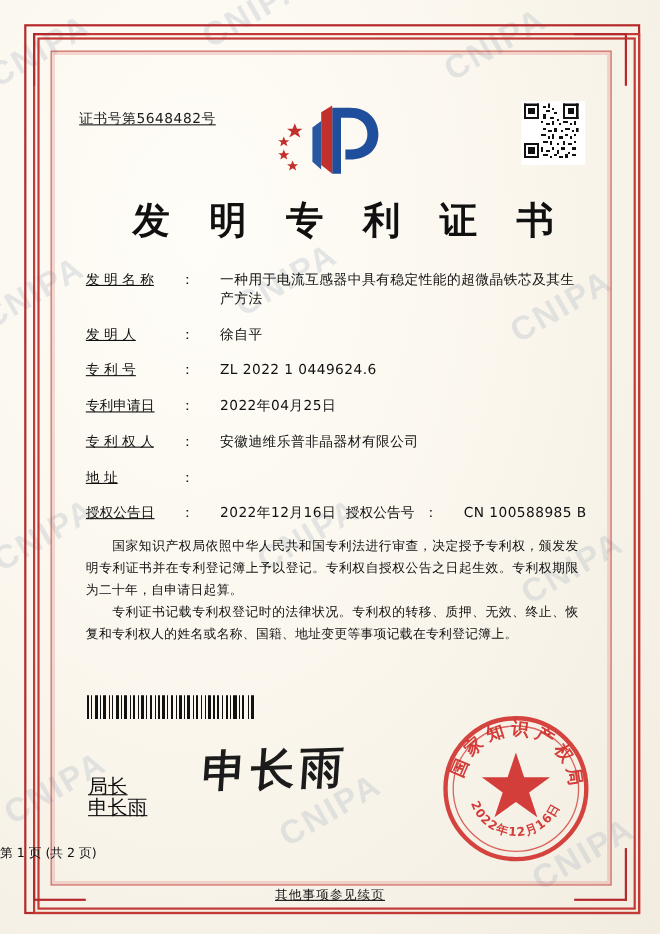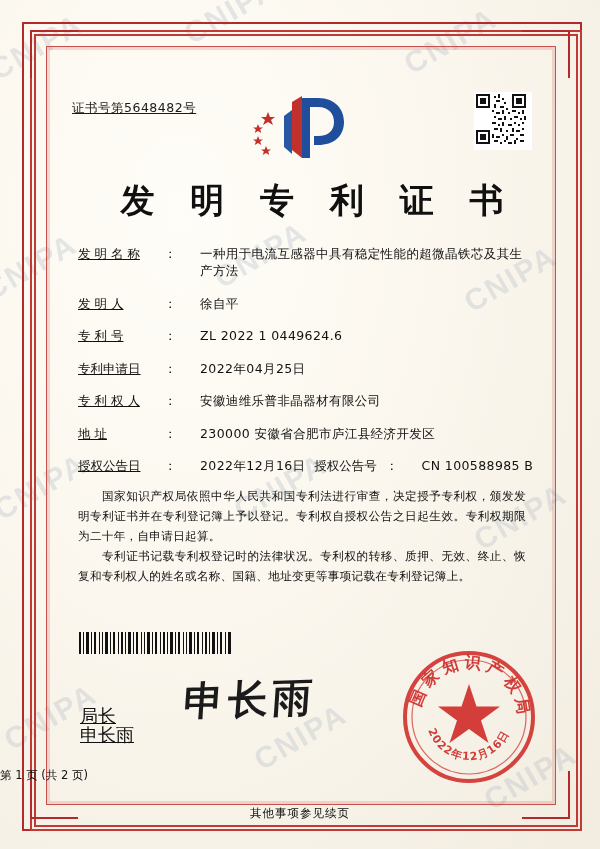--- a/index.html
+++ b/index.html
@@ -113,21 +113,21 @@
   .seal{
     position:absolute;right:62px;top:648px;width:138px;height:138px;
   }
   
   .pageno{
     position:absolute;left:0;right:0;top:768px;
     font-size:11.5px;color:#111;
   }
   .footnote{
     position:absolute;left:0;right:0;top:806px;text-align:center;
-    font-size:11.5px;color:#111;letter-spacing:1px;
+    font-size:11.5px;color:#111;letter-spacing:1px;text-decoration:underline;
   }
 </style>
 </head>
 <body>
 
 <div class="page">
 
   <div class="wm" style="left:-14px;top:30px;font-size:30px;">CNIPA</div>
   <div class="wm" style="left:180px;top:-6px;font-size:30px;">CNIPA</div>
   <div class="wm" style="left:400px;top:24px;font-size:30px;">CNIPA</div>
@@ -263,21 +263,20 @@
       <span class="val">2022年04月25日</span>
     </div>
     <div class="row">
       <span class="lbl">专 利 权 人</span>
       <span class="colon">：</span>
       <span class="val">安徽迪维乐普非晶器材有限公司</span>
     </div>
     <div class="row">
       <span class="lbl">地 址</span>
       <span class="colon">：</span>
-      <span class="val">230000 安徽省合肥市庐江县经济开发区</span>
     </div>
     <div class="row two">
       <span class="lbl">授权公告日</span>
       <span class="colon">：</span>
       <span class="val">2022年12月16日</span>
       <span class="lbl2">授权公告号</span>
       <span class="colon">：</span>
       <span class="val">CN 100588985 B</span>
     </div>
   </div>

